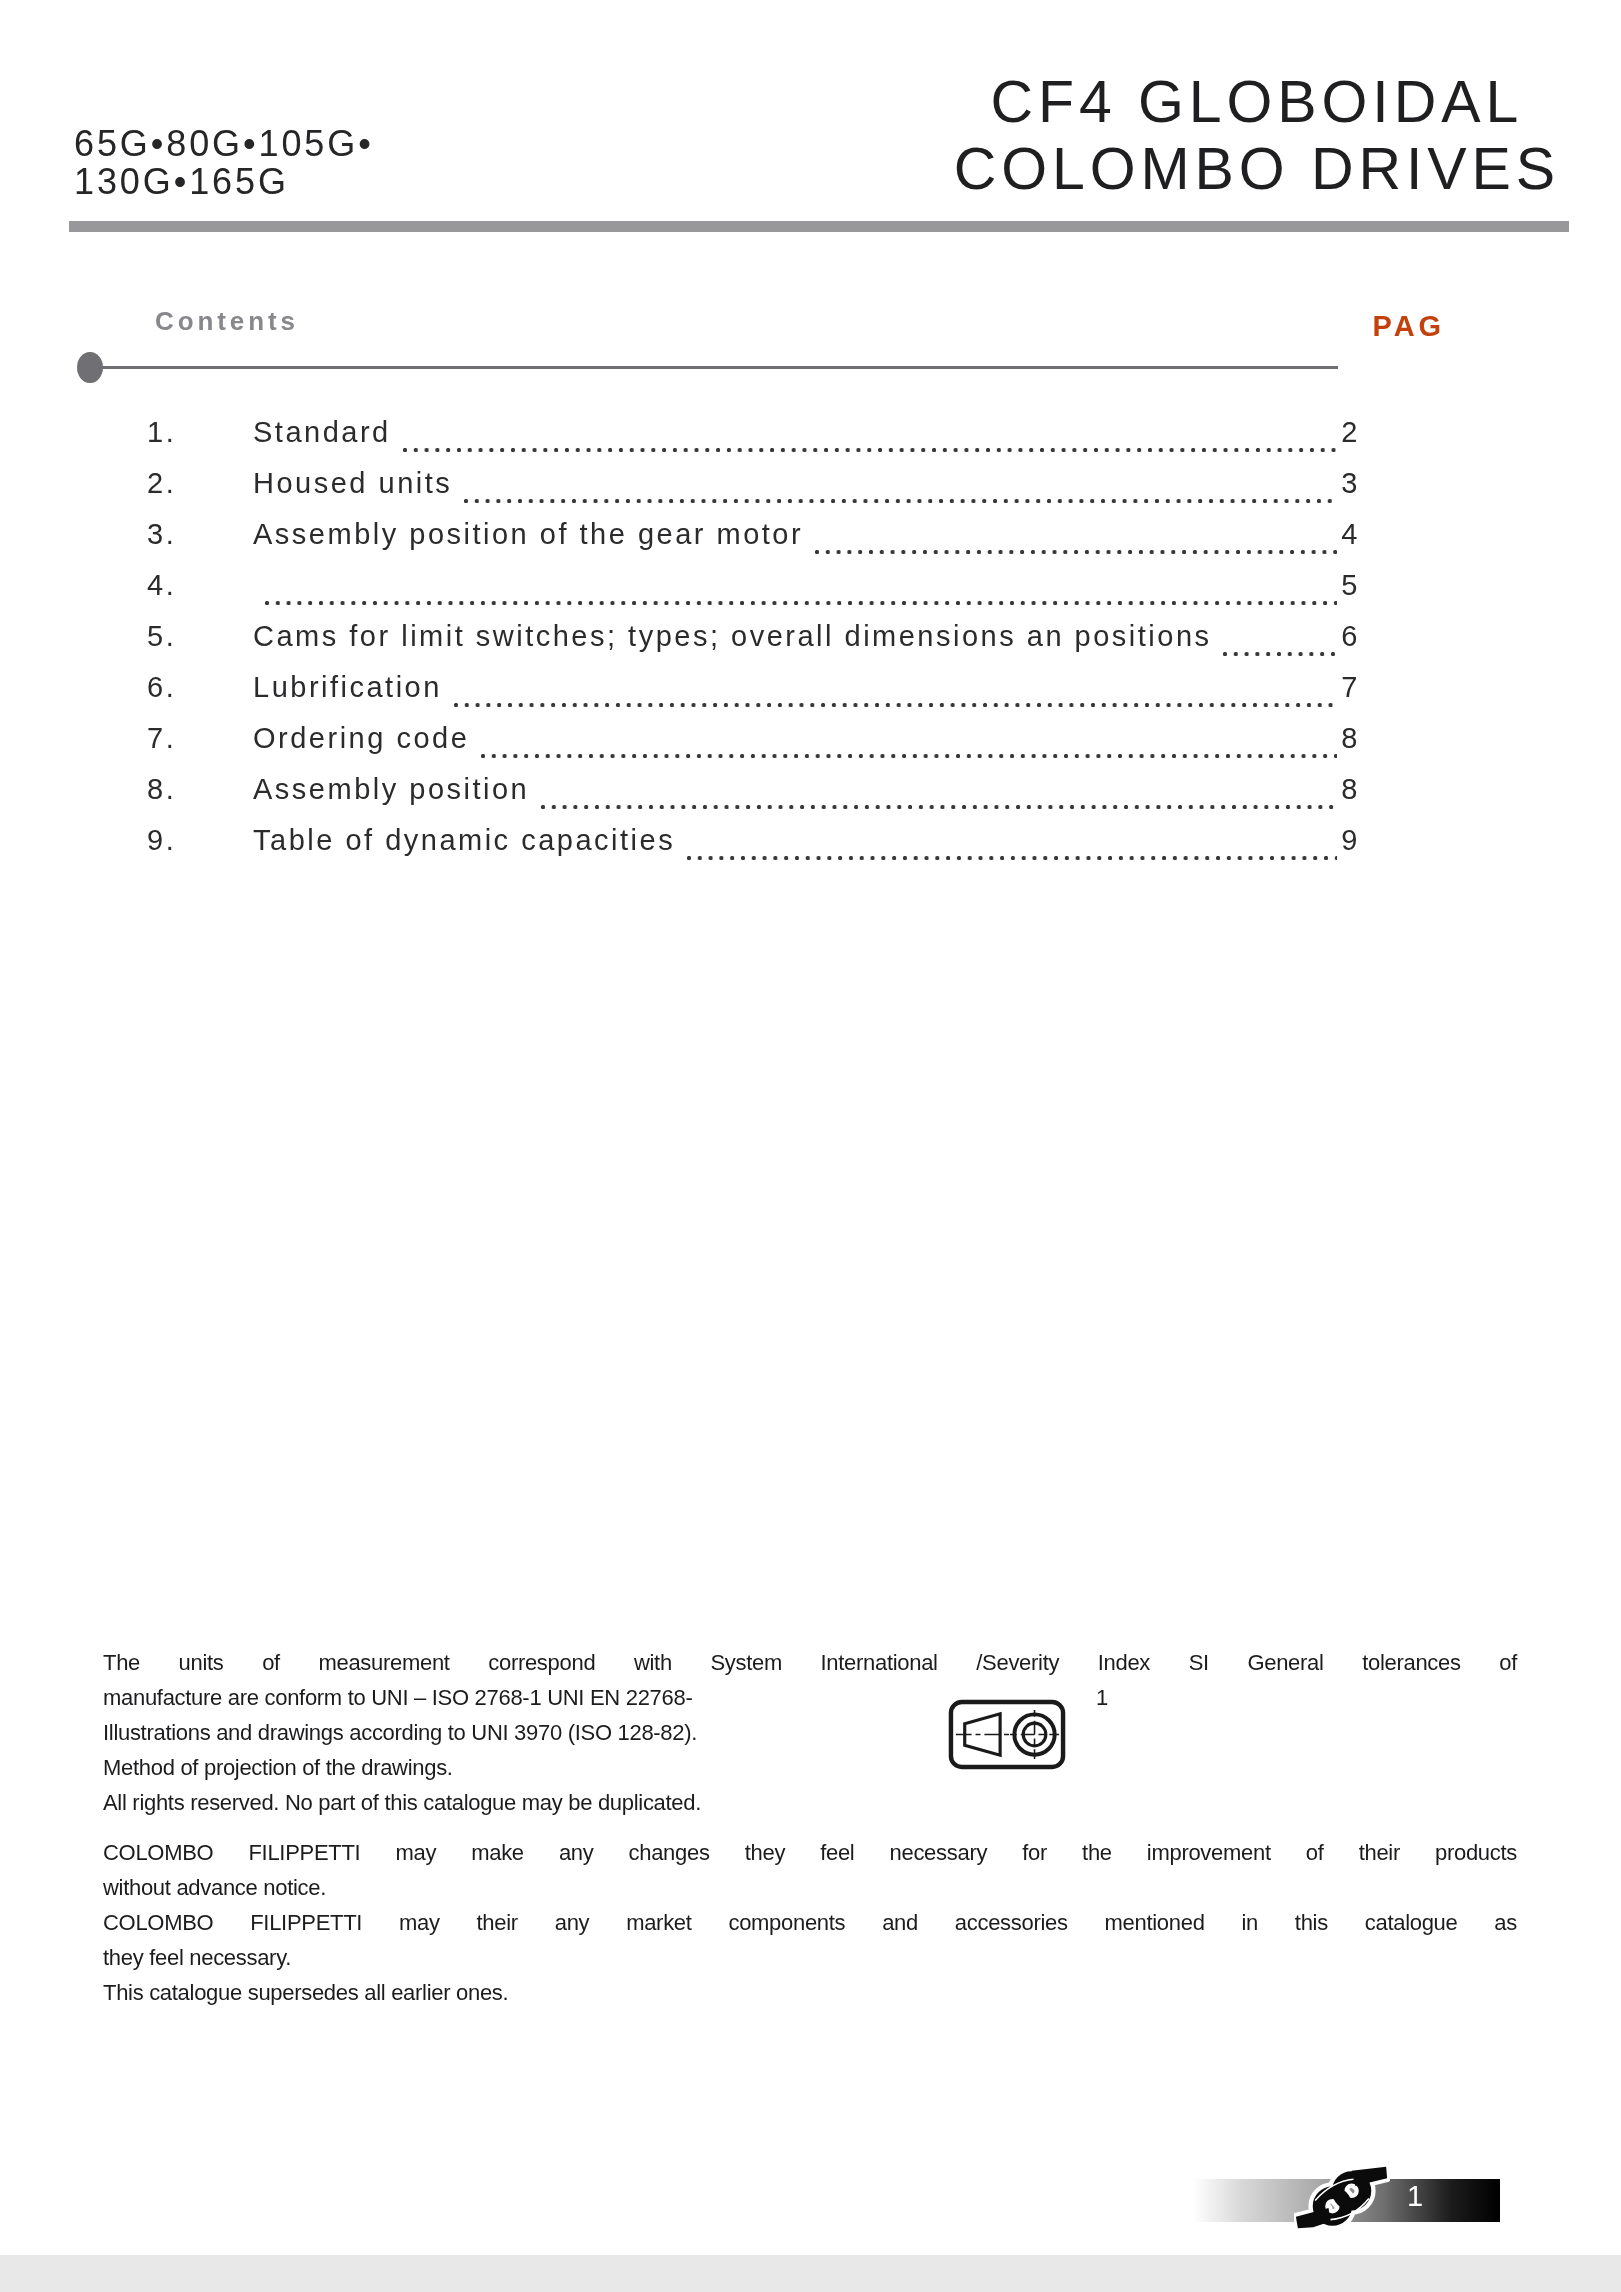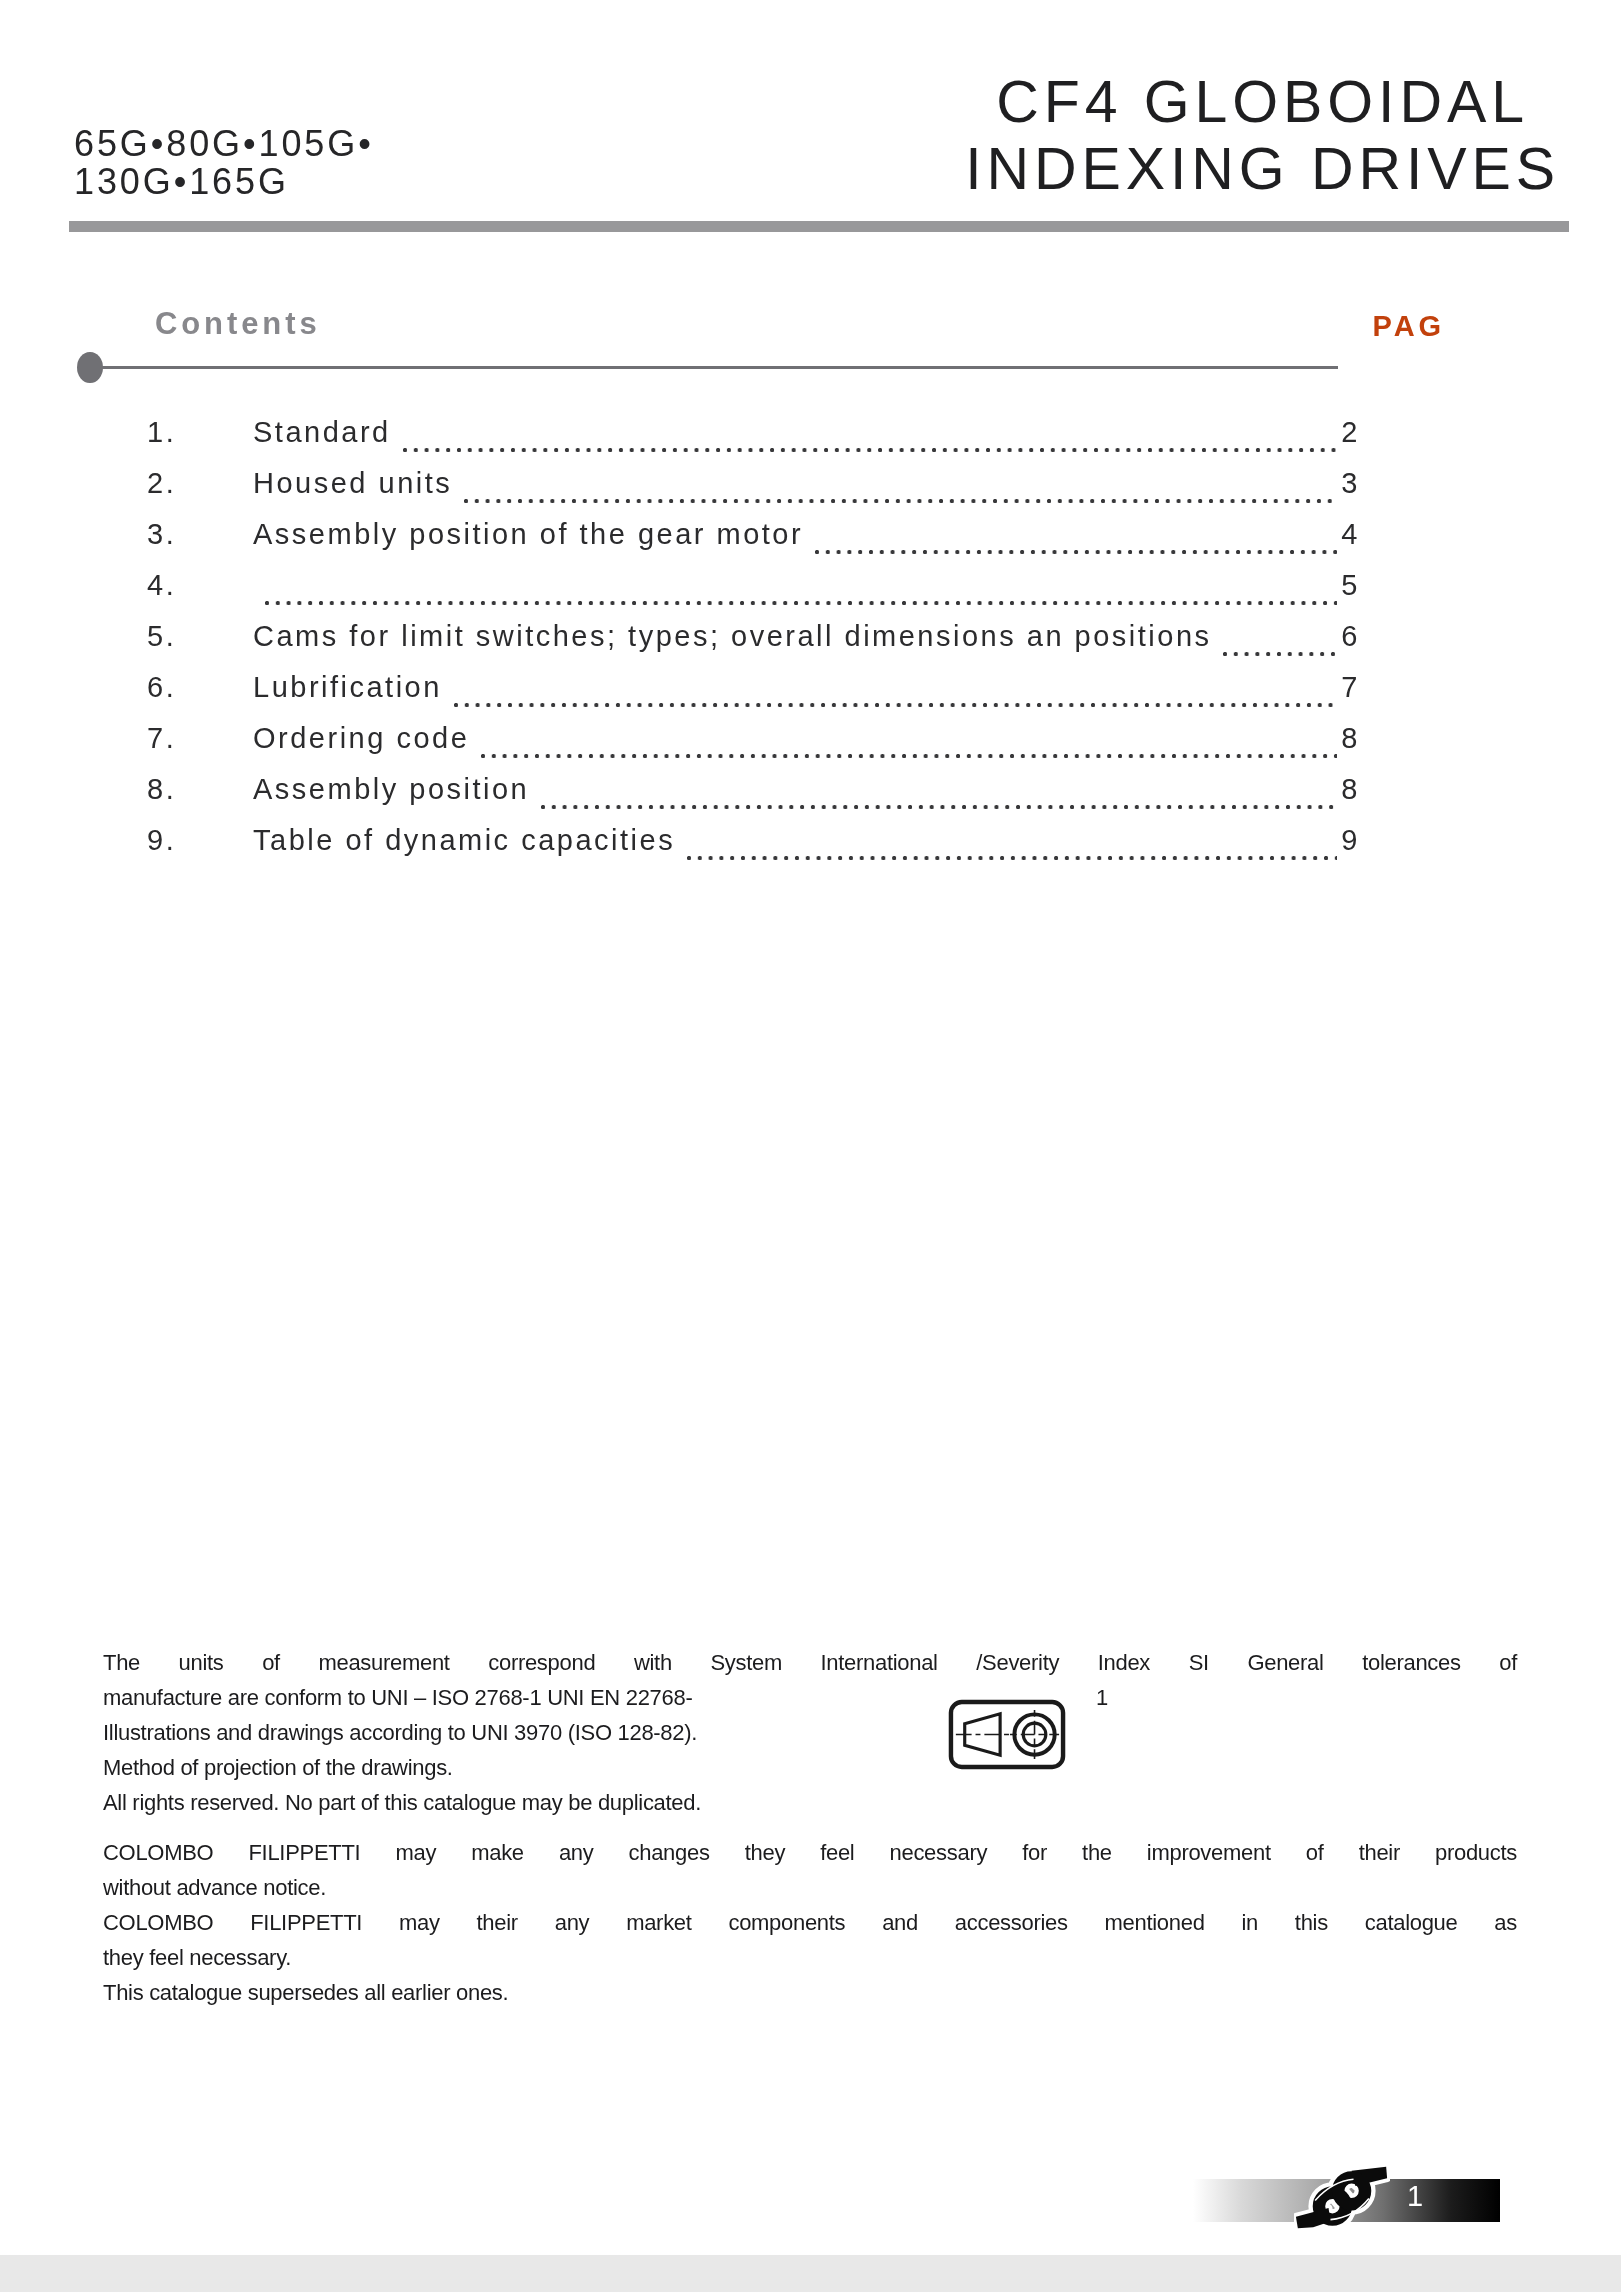--- a/index.html
+++ b/index.html
@@ -23,21 +23,21 @@
     font-size:59px;line-height:67px;letter-spacing:4.9px;
     font-weight:200;color:#1f1f21;white-space:nowrap;
   }
   .header-bar{
     position:absolute;left:69px;top:221px;
     width:1500px;height:10.8px;background:#98989a;
   }
   
   .contents-heading{
     position:absolute;left:155px;top:306px;
-    font-size:31px;font-weight:bold;letter-spacing:3.9px;color:#88888c;
+    font-size:26px;font-weight:bold;letter-spacing:3.9px;color:#88888c;
   }
   .pag-label{
     position:absolute;right:176px;top:310px;
     font-size:29px;font-weight:bold;letter-spacing:3.9px;color:#c2410c;
   }
   .contents-rule{
     position:absolute;left:90px;top:366px;
     width:1248px;height:2.9px;background:#707074;
   }
   .contents-rule-dot{
@@ -98,21 +98,21 @@
 
 <div class="page">
 
   <div class="models">
     <div>65G•80G•105G•</div>
     <div>130G•165G</div>
   </div>
 
   <div class="doc-title">
     <div>CF4 GLOBOIDAL</div>
-    <div>INDEXING DRIVES</div>
+    <div>COLOMBO DRIVES</div>
   </div>
 
   <div class="header-bar"></div>
 
   <div class="contents-heading">Contents</div>
   <div class="pag-label">PAG</div>
   <div class="contents-rule-dot"></div>
   <div class="contents-rule"></div>
 
   <div class="toc">

